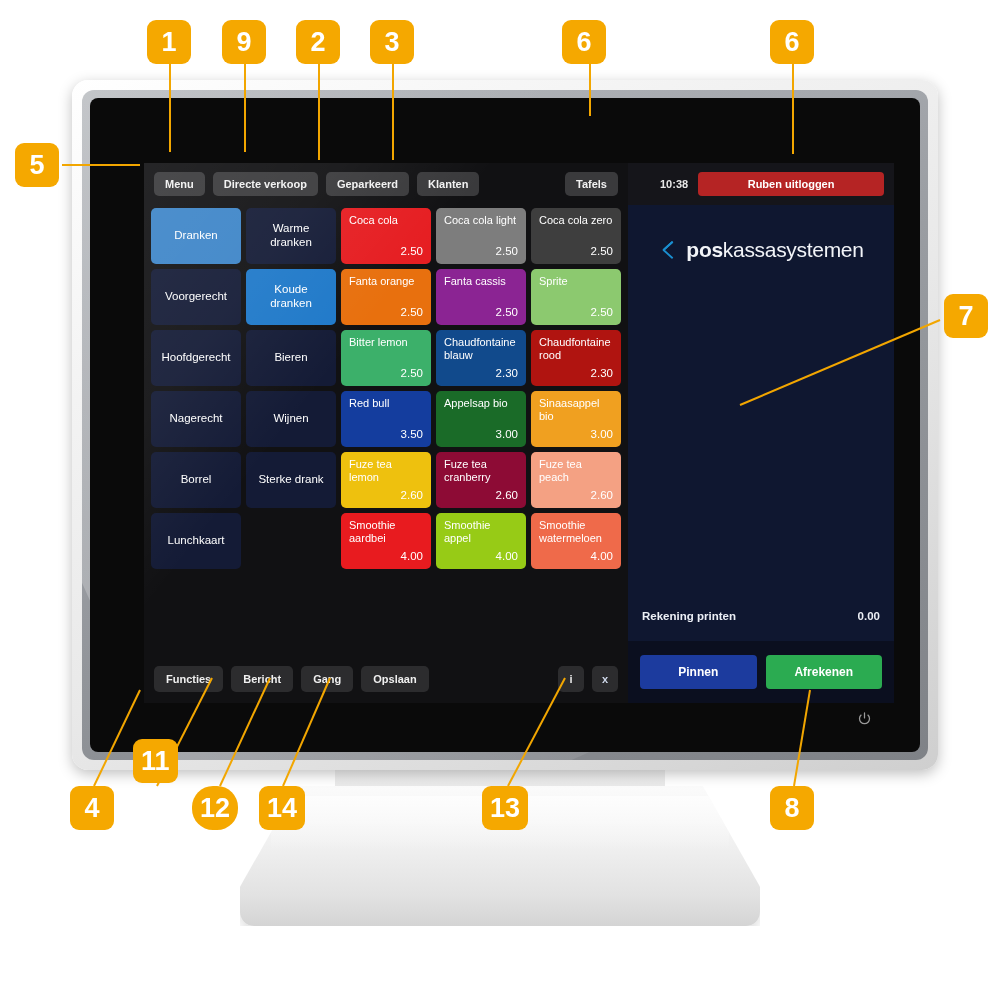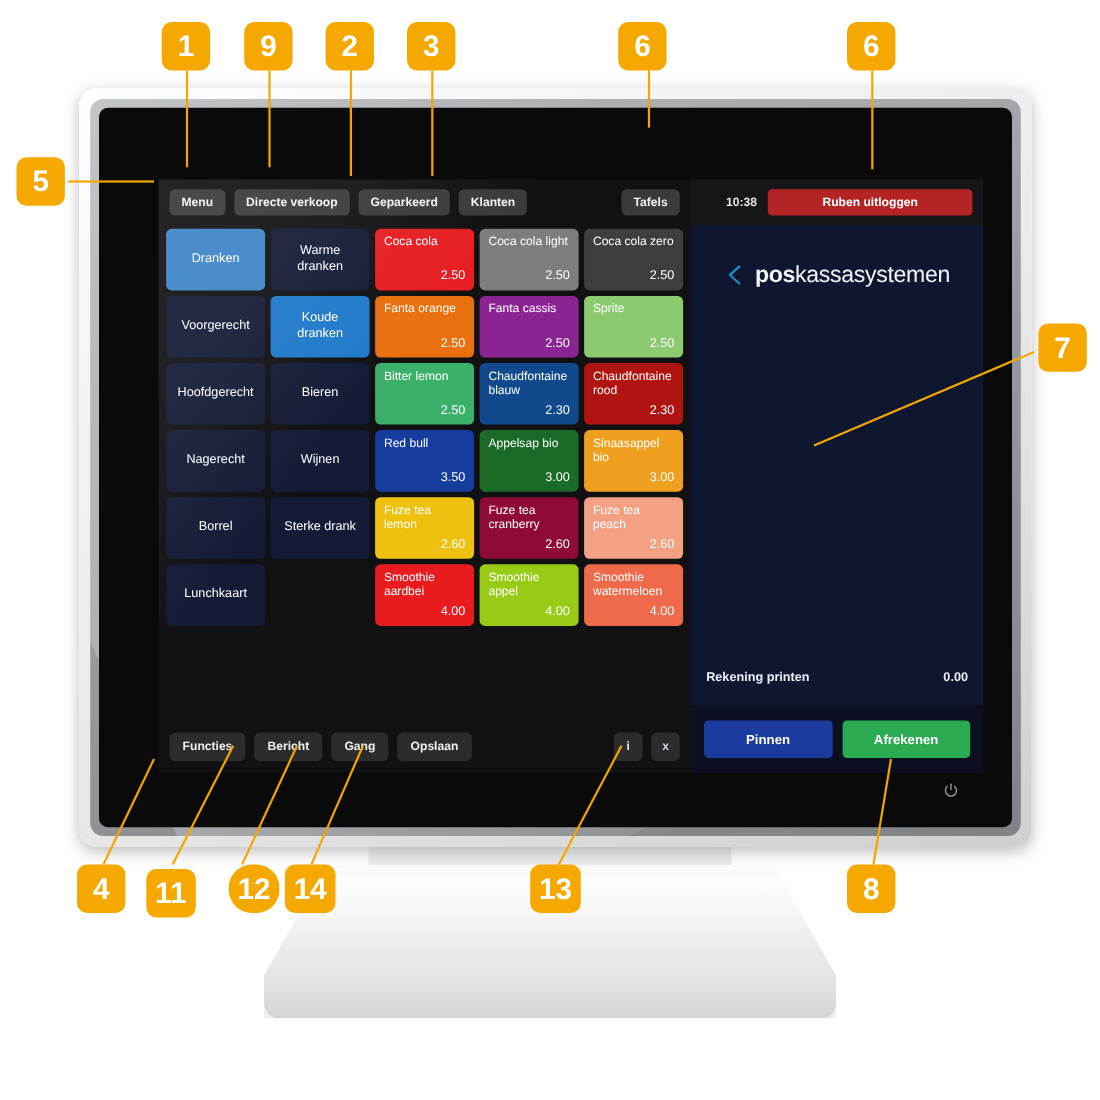--- a/index.html
+++ b/index.html
@@ -405,25 +405,25 @@
       <div class="badge" style="left: 15px; top: 143px;">5</div>
       <div class="leader" style="left: 62px; top: 164px; height: 2px; width: 78px;"></div>
       <div class="badge" style="left: 944px; top: 294px;">7</div>
       <svg class="leader-d" width="1000" height="1000" style="left: 0px; top: 0px; pointer-events: none;">
         <line x1="940" y1="320" x2="740" y2="405" stroke="#f2a600" stroke-width="2"></line>
       </svg>
       <div class="badge" style="left: 70px; top: 786px;">4</div>
       <svg class="leader-d" width="1000" height="1000" style="left: 0px; top: 0px; pointer-events: none;">
         <line x1="94" y1="786" x2="140" y2="690" stroke="#f2a600" stroke-width="2"></line>
       </svg>
-      <div class="badge" style="left: 133px; top: 790px;">11</div>
+      <div class="badge" style="left: 133px; top: 739px;">11</div>
       <svg class="leader-d" width="1000" height="1000" style="left: 0px; top: 0px; pointer-events: none;">
         <line x1="157" y1="786" x2="212" y2="678" stroke="#f2a600" stroke-width="2"></line>
       </svg>
-      <div class="badge" style="left: 208px; top: 786px; border-radius: 21px;">12</div>
+      <div class="badge" style="left: 192px; top: 786px; border-radius: 21px;">12</div>
       <svg class="leader-d" width="1000" height="1000" style="left: 0px; top: 0px; pointer-events: none;">
         <line x1="220" y1="786" x2="270" y2="678" stroke="#f2a600" stroke-width="2"></line>
       </svg>
       <div class="badge" style="left: 259px; top: 786px;">14</div>
       <svg class="leader-d" width="1000" height="1000" style="left: 0px; top: 0px; pointer-events: none;">
         <line x1="283" y1="786" x2="330" y2="678" stroke="#f2a600" stroke-width="2"></line>
       </svg>
       <div class="badge" style="left: 482px; top: 786px;">13</div>
       <svg class="leader-d" width="1000" height="1000" style="left: 0px; top: 0px; pointer-events: none;">
         <line x1="508" y1="786" x2="565" y2="678" stroke="#f2a600" stroke-width="2"></line>

